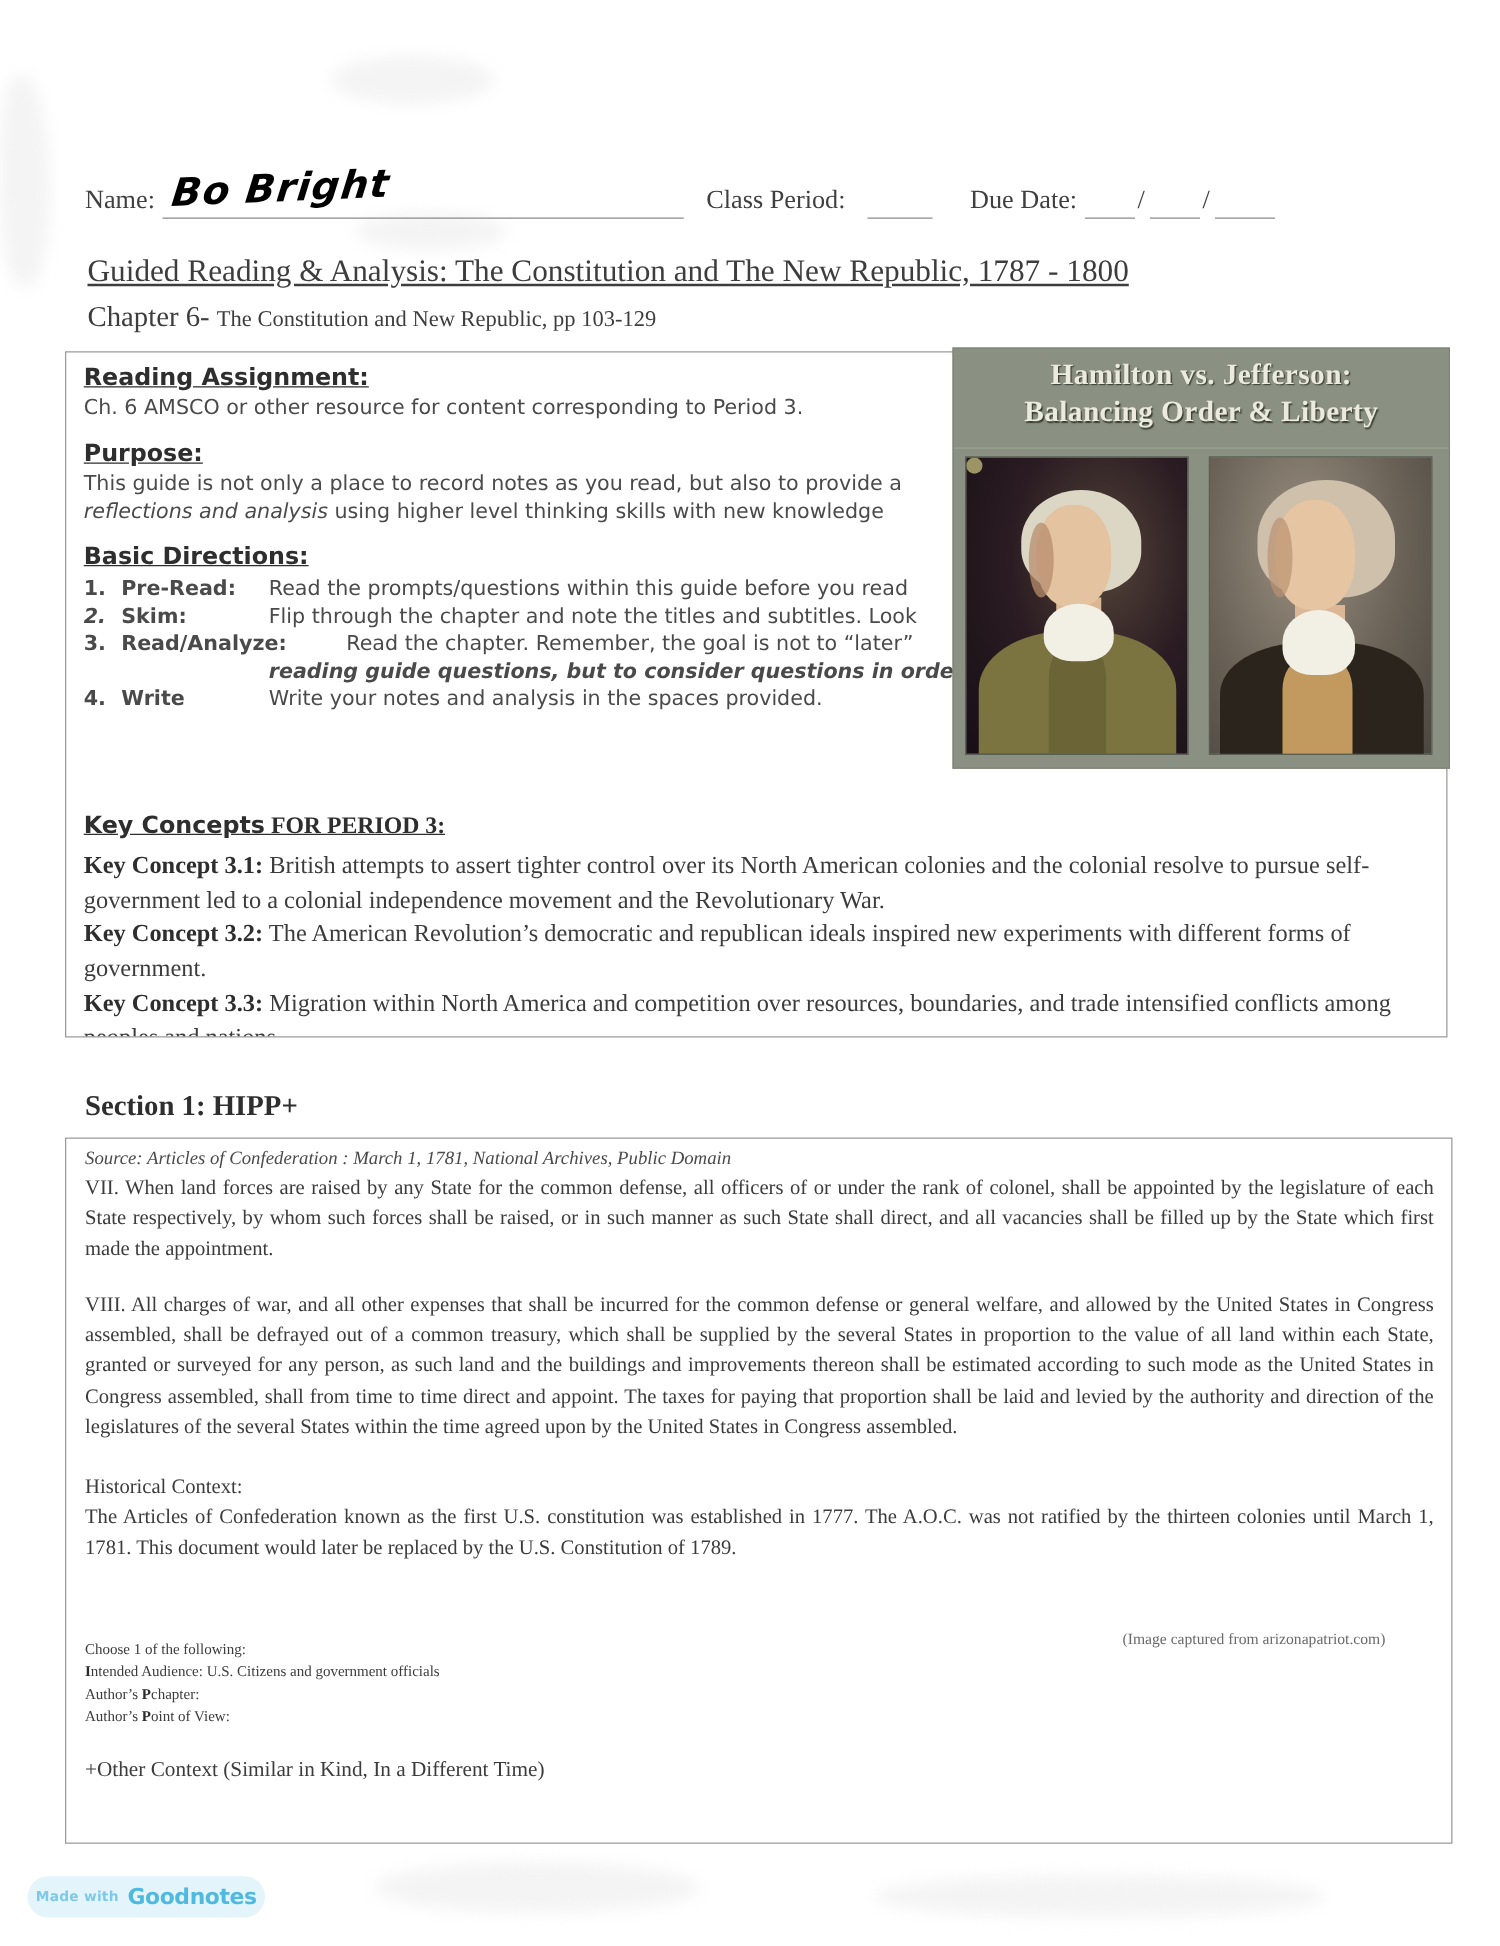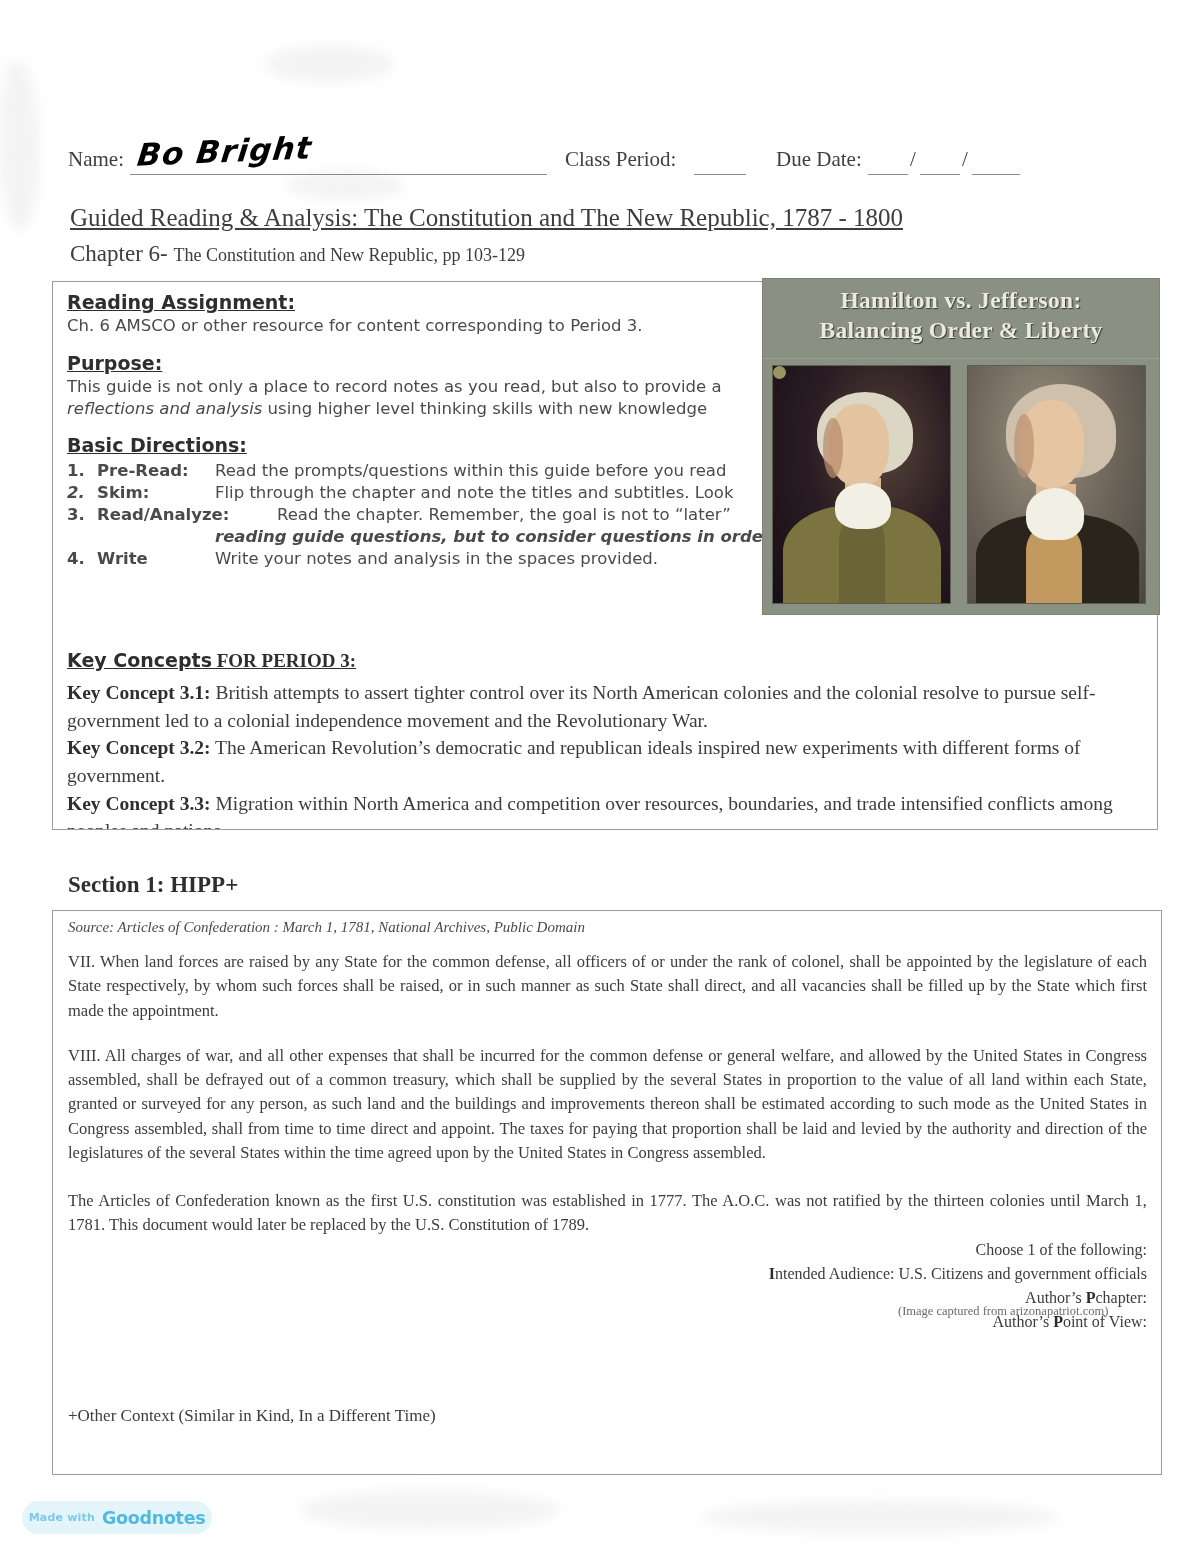--- a/index.html
+++ b/index.html
@@ -245,41 +245,41 @@
   .hipp-inner {
     position: absolute;
     left: 15px;
     top: 8px;
     right: 14px;
   }
   .src-line {
     font-style: italic;
     font-size: 15px;
     color: #4a4a4a;
-    margin-bottom: 14px;
+    margin-bottom: 2px;
   }
   .art-para {
     font-size: 16.5px;
     line-height: 1.47;
     color: #3c3c3c;
     text-align: justify;
     margin-bottom: 21px;
   }
   .hc-block {
     margin-top: 24px;
     font-size: 16.5px;
     line-height: 1.47;
     color: #3c3c3c;
     text-align: justify;
   }
   .choose-block {
-    font-size: 16px;
+    margin-top: 60px;
+    font-size: 12px;
     line-height: 1.52;
     color: #3c3c3c;
-    text-align: right;
   }
   .choose-block b { font-weight: bold; color: #2b2b2b; }
   .img-credit {
     position: absolute;
     left: 845px;
     top: 393px;
     font-size: 12.5px;
     color: #6b6b6b;
   }
   .other-context {
@@ -442,20 +442,21 @@
 
 <div class="section-title">Section 1: HIPP+</div>
 
 <div class="hipp-box">
   <div class="hipp-inner">
     <div class="src-line">Source: Articles of Confederation : March 1, 1781, National Archives, Public Domain</div>
     <div class="art-para">VII. When land forces are raised by any State for the common defense, all officers of or under the rank of colonel, shall be appointed by the legislature of each State respectively, by whom such forces shall be raised, or in such manner as such State shall direct, and all vacancies shall be filled up by the State which first made the appointment.</div>
     <div class="art-para">VIII. All charges of war, and all other expenses that shall be incurred for the common defense or general welfare, and allowed by the United States in Congress assembled, shall be defrayed out of a common treasury, which shall be supplied by the several States in proportion to the value of all land within each State, granted or surveyed for any person, as such land and the buildings and improvements thereon shall be estimated according to such mode as the United States in Congress assembled, shall from time to time direct and appoint. The taxes for paying that proportion shall be laid and levied by the authority and direction of the legislatures of the several States within the time agreed upon by the United States in Congress assembled.</div>
 
     <div class="hc-block">
+      <div>Historical Context:</div>
       <div>The Articles of Confederation known as the first U.S. constitution was established in 1777. The A.O.C. was not ratified by the thirteen colonies until March 1, 1781. This document would later be replaced by the U.S. Constitution of 1789.</div>
     </div>
 
     <div class="choose-block">
       <div>Choose 1 of the following:</div>
       <div>
         <b>I</b><span>ntended Audience: U.S. Citizens and government officials</span>
       </div>
       <div>
         <span>Author’s </span><b>P</b><span>chapter:</span>

